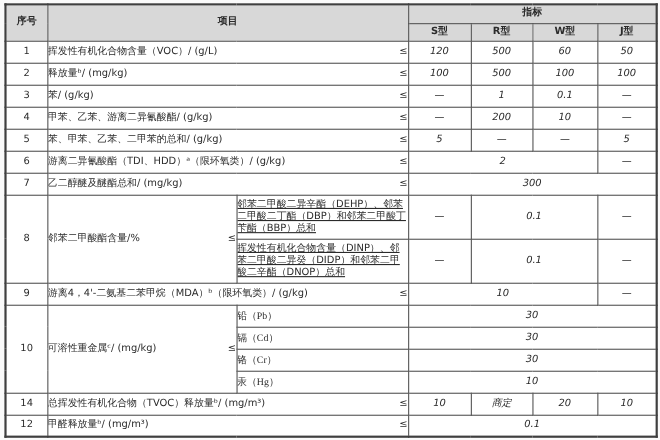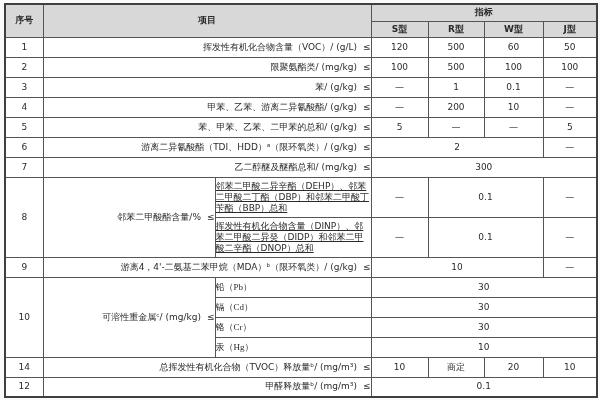--- a/index.html
+++ b/index.html
@@ -29,25 +29,25 @@
   tr.h-hdr2 { height: 16px; }
   tr.h-std  { height: 20px; }
   tr.h-tall { height: 40px; }
   td.hdr {
     background: #d8d8d8;
     font-weight: bold;
     text-align: center;
     margin-left: 30px;
   }
   td.num { text-align: center; }
-  td.val { text-align: center; }
+  td.val { text-align: center; font-style: italic; }
   td.item { padding: 0 8px 0 4px; }
   td.item .cellflex {
     display: flex;
-    justify-content: flex-end;
+    justify-content: space-between;
     align-items: center;
     width: 100%;
   }
   td.subitem {
     padding: 2px 3px;
     font-size: 8px;
     line-height: 11px;
     text-align: left;
     text-decoration: underline;
   }
@@ -96,21 +96,21 @@
     <td class="val">120</td>
     <td class="val">500</td>
     <td class="val">60</td>
     <td class="val">50</td>
   </tr>
 
   <tr class="h-std">
     <td class="num">2</td>
     <td class="item" colspan="2">
           <div class="cellflex">
-      <span>限聚氨酯类/ (mg/kg)</span>
+      <span>释放量ᵇ/ (mg/kg)</span>
       <span class="leq">≤</span>
           </div>
         </td>
     <td class="val">100</td>
     <td class="val">500</td>
     <td class="val">100</td>
     <td class="val">100</td>
   </tr>
 
   <tr class="h-std">

